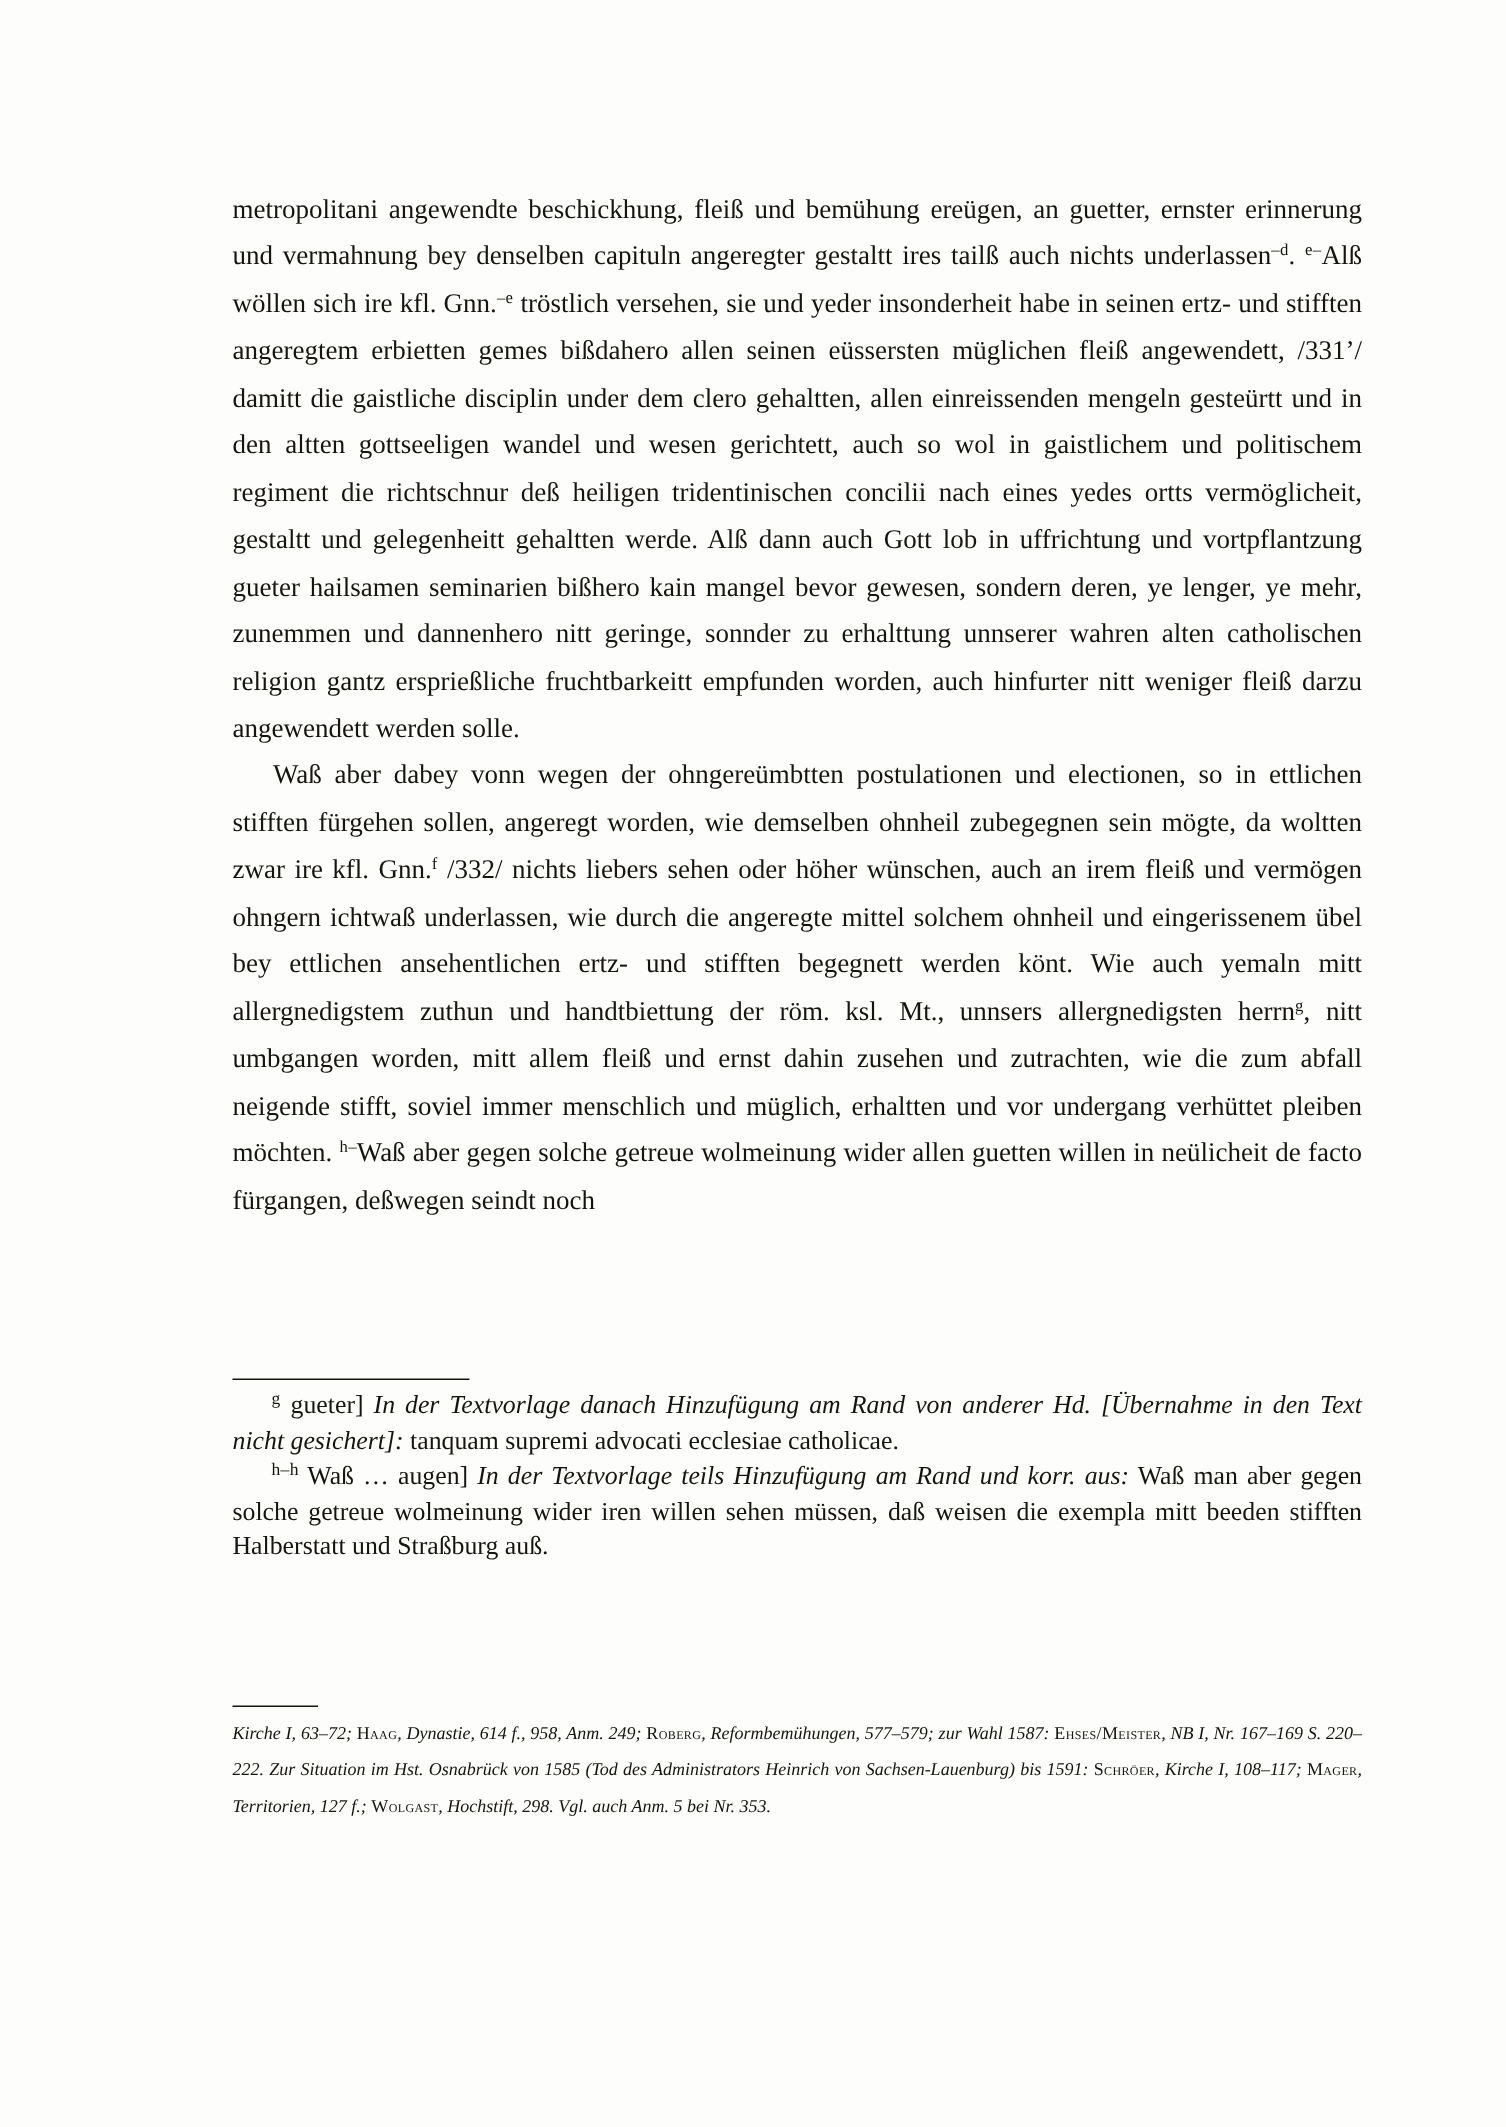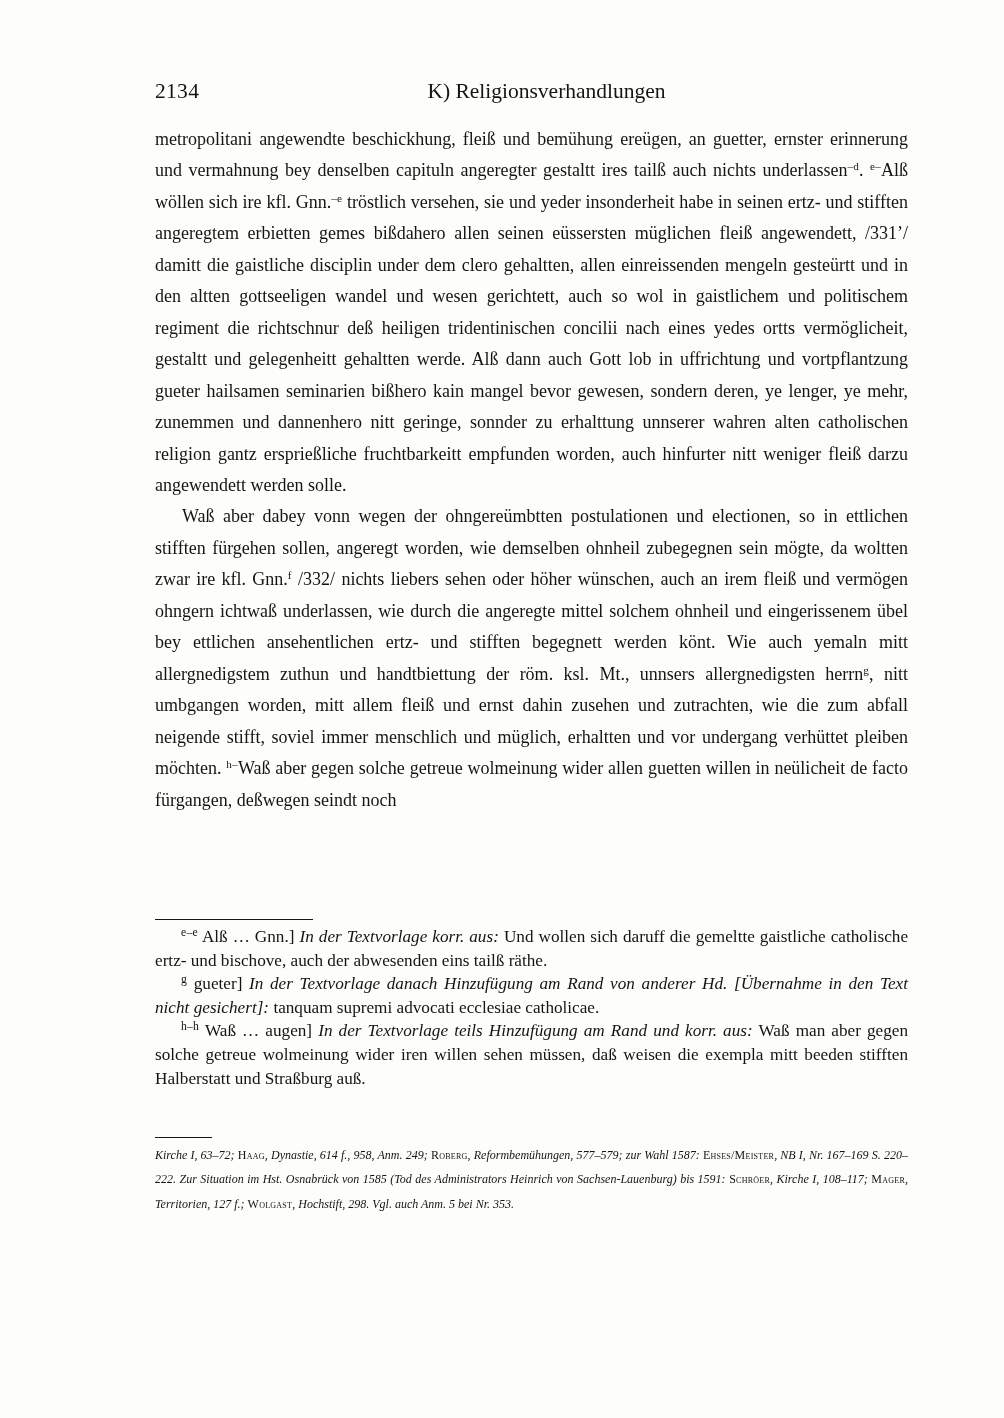--- a/index.html
+++ b/index.html
@@ -134,33 +134,28 @@
     font-variant: small-caps;
     font-style: normal;
     letter-spacing: 0.25px;
   }
 </style>
 </head>
 <body>
 
 <div class="page">
 
-  <div class="running-head">
-    <span class="folio">2134</span>
-    <span class="head-title">K) Religionsverhandlungen</span>
-  </div>
 
   <div class="body-block" id="body-block">
       <p><span>metropolitani angewendte beschickhung, fleiß und bemühung ereügen, an guetter, ernster erinnerung und vermahnung bey denselben capituln angeregter gestaltt ires tailß auch nichts underlassen</span><sup class="note">–d</sup><span>. </span><sup class="note">e–</sup><span>Alß wöllen sich ire kfl. Gnn.</span><sup class="note">–e</sup><span> tröstlich versehen, sie und yeder insonderheit habe in seinen ertz- und stifften angeregtem erbietten gemes bißdahero allen seinen eüssersten müglichen fleiß angewendett, /331’/ damitt die gaistliche disciplin under dem clero gehaltten, allen einreissenden mengeln gesteürtt und in den altten gottseeligen wandel und wesen gerichtett, auch so wol in gaistlichem und politischem regiment die richtschnur deß heiligen tridentinischen concilii nach eines yedes ortts vermöglicheit, gestaltt und gelegenheitt gehaltten werde. Alß dann auch Gott lob in uffrichtung und vortpflantzung gueter hailsamen seminarien bißhero kain mangel bevor gewesen, sondern deren, ye lenger, ye mehr, zunemmen und dannenhero nitt geringe, sonnder zu erhalttung unnserer wahren alten catholischen religion gantz ersprießliche fruchtbarkeitt empfunden worden, auch hinfurter nitt weniger fleiß darzu angewendett werden solle.</span></p>
       <p class="indent"><span>Waß aber dabey vonn wegen der ohngereümbtten postulationen und electionen, so in ettlichen stifften fürgehen sollen, angeregt worden, wie demselben ohnheil zubegegnen sein mögte, da woltten zwar ire kfl. Gnn.</span><sup class="note">f</sup><span> /332/ nichts liebers sehen oder höher wünschen, auch an irem fleiß und vermögen ohngern ichtwaß underlassen, wie durch die angeregte mittel solchem ohnheil und eingerissenem übel bey ettlichen ansehentlichen ertz- und stifften begegnett werden könt. Wie auch yemaln mitt allergnedigstem zuthun und handtbiettung der röm. ksl. Mt., unnsers allergnedigsten herrn</span><sup class="note">g</sup><span>, nitt umbgangen worden, mitt allem fleiß und ernst dahin zusehen und zutrachten, wie die zum abfall neigende stifft, soviel immer menschlich und müglich, erhaltten und vor undergang verhüttet pleiben möchten. </span><sup class="note">h–</sup><span>Waß aber gegen solche getreue wolmeinung wider allen guetten willen in neülicheit de facto fürgangen, deßwegen seindt noch</span></p>
     </div>
 
   <div class="rule rule-app"></div>
   <div class="apparatus" id="apparatus-block">
-      <p><sup class="note">e–e</sup><span> Alß … Gnn.]</span><em> In der Textvorlage korr. aus:</em><span> Und wollen sich daruff die gemeltte gaistliche catholische ertz- und bischove, auch der abwesenden eins tailß räthe.</span></p>
       <p><sup class="note">g</sup><span> gueter]</span><em> In der Textvorlage danach Hinzufügung am Rand von anderer Hd. [Übernahme in den Text nicht gesichert]:</em><span> tanquam supremi advocati ecclesiae catholicae.</span></p>
       <p><sup class="note">h–h</sup><span> Waß … augen]</span><em> In der Textvorlage teils Hinzufügung am Rand und korr. aus:</em><span> Waß man aber gegen solche getreue wolmeinung wider iren willen sehen müssen, daß weisen die exempla mitt beeden stifften Halberstatt und Straßburg auß.</span></p>
     </div>
 
   <div class="rule rule-bib"></div>
   <div class="bibliography" id="bibliography-block">
       <p><span>Kirche I, 63–72; </span><span class="sc">Haag</span><span>, Dynastie, 614 f., 958, Anm. 249; </span><span class="sc">Roberg</span><span>, Reformbemühungen, 577–579; zur Wahl 1587: </span><span class="sc">Ehses/Meister</span><span>, NB I, Nr. 167–169 S. 220–222. Zur Situation im Hst. Osnabrück von 1585 (Tod des Administrators Heinrich von Sachsen-Lauenburg) bis 1591: </span><span class="sc">Schröer</span><span>, Kirche I, 108–117; </span><span class="sc">Mager</span><span>, Territorien, 127 f.; </span><span class="sc">Wolgast</span><span>, Hochstift, 298. Vgl. auch Anm. 5 bei Nr. 353.</span></p>
     </div>
 
 </div>

